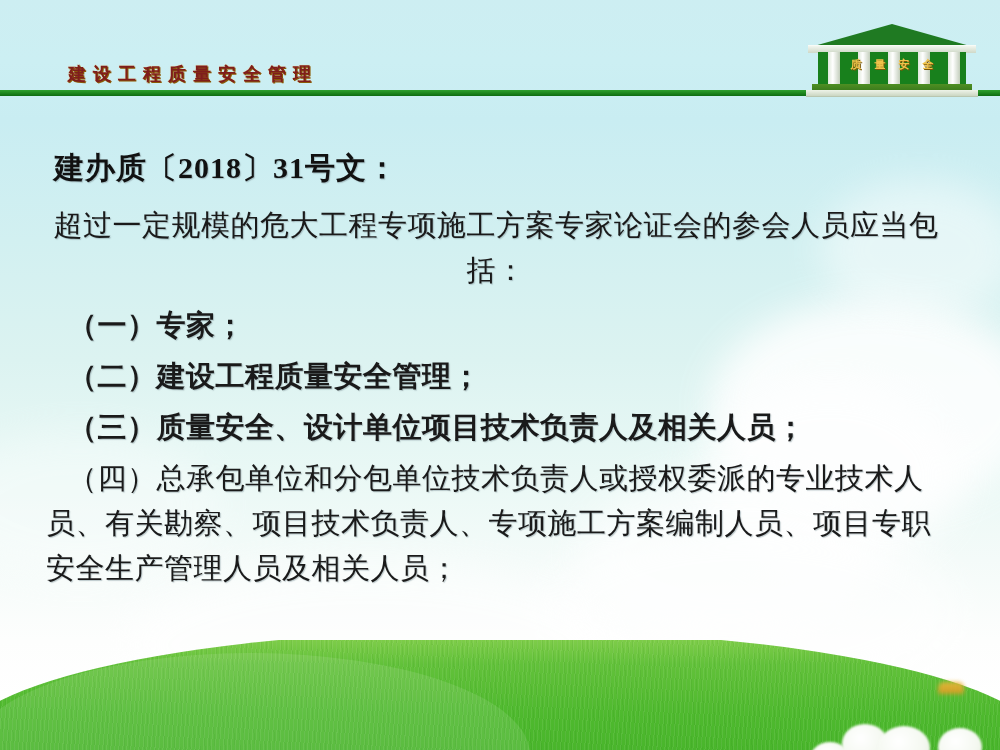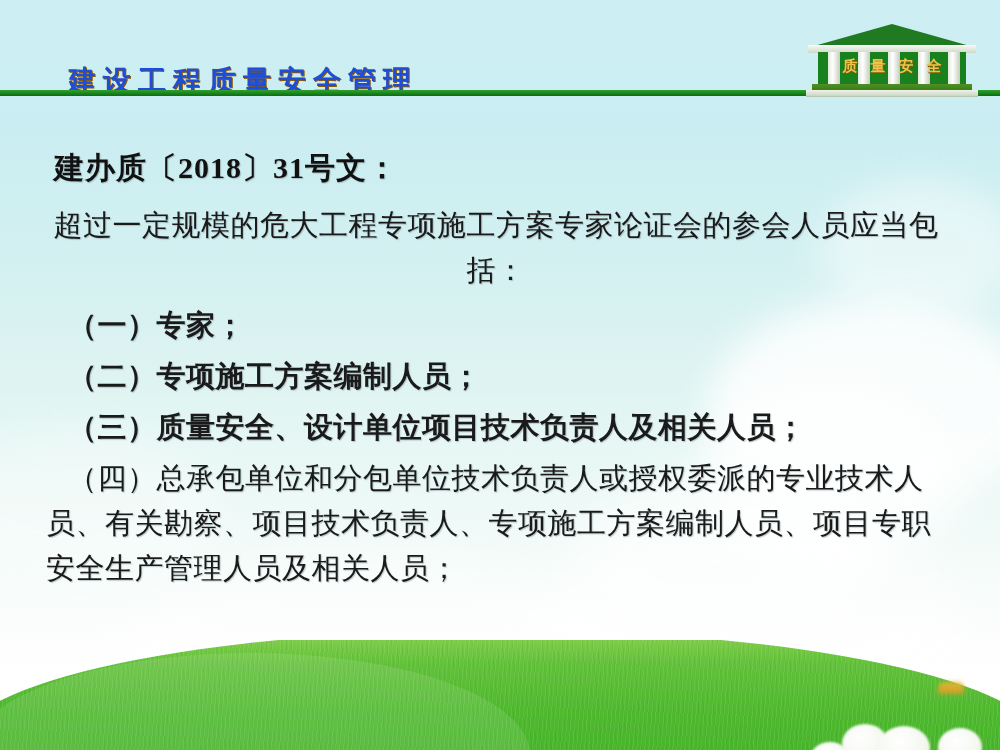--- a/index.html
+++ b/index.html
@@ -61,24 +61,24 @@
     position: absolute;
     left: 0; top: 0;
     width: 1000px;
     height: 100px;
   }
   .header-title {
     position: absolute;
     left: 68px;
     top: 62px;
     font-family: "Liberation Sans", "DejaVu Sans", sans-serif;
-    font-size: 28px;
+    font-size: 18px;
     font-weight: bold;
     letter-spacing: 7px;
-    color: #1d4ed8;
+    color: #7f1d1d;
     text-shadow:
        1px 1px 0 #8a5a06,
        0 0 1px #f6cf7a;
     white-space: nowrap;
   }
   .header-rule {
     position: absolute;
     left: 0;
     top: 90px;
     width: 1000px;
@@ -138,21 +138,21 @@
     width: 172px; height: 6px;
     background: linear-gradient(to bottom,#eef3e8,#cbd6c2);
     border-bottom: 1px solid #b9c6b0;
   }
   .logo .logo-text {
     position: absolute;
     left: 0; top: 33px;
     width: 172px;
     text-align: center;
     font-family: "Liberation Sans", "DejaVu Sans", sans-serif;
-    font-size: 15px;
+    font-size: 11px;
     font-weight: bold;
     letter-spacing: 13px;
     text-indent: 13px;
     color: #f0c24a;
     text-shadow: 1px 1px 0 #7a5708;
     white-space: nowrap;
   }
 
   
   .content {
@@ -292,21 +292,21 @@
     </div>
   </div>
 
   <div class="content">
     <div class="doc-title">建办质〔2018〕31号文：</div>
 
     <div class="para lead">超过一定规模的危大工程专项施工方案专家论证会的参会人员应当包括：</div>
 
     <div class="para item">（一）专家；</div>
 
-    <div class="para item">（二）专项施工方案编制人员；</div>
+    <div class="para item">（二）建设工程质量安全管理；</div>
 
     <div class="para item">（三）质量安全、设计单位项目技术负责人及相关人员；</div>
 
     <div class="para item-wrap">（四）总承包单位和分包单位技术负责人或授权委派的专业技术人员、有关勘察、项目技术负责人、专项施工方案编制人员、项目专职安全生产管理人员及相关人员；</div>
 
   </div>
 
   <div class="grass-wrap">
     <div class="grass"></div>
     <div class="grass-tex"></div>

